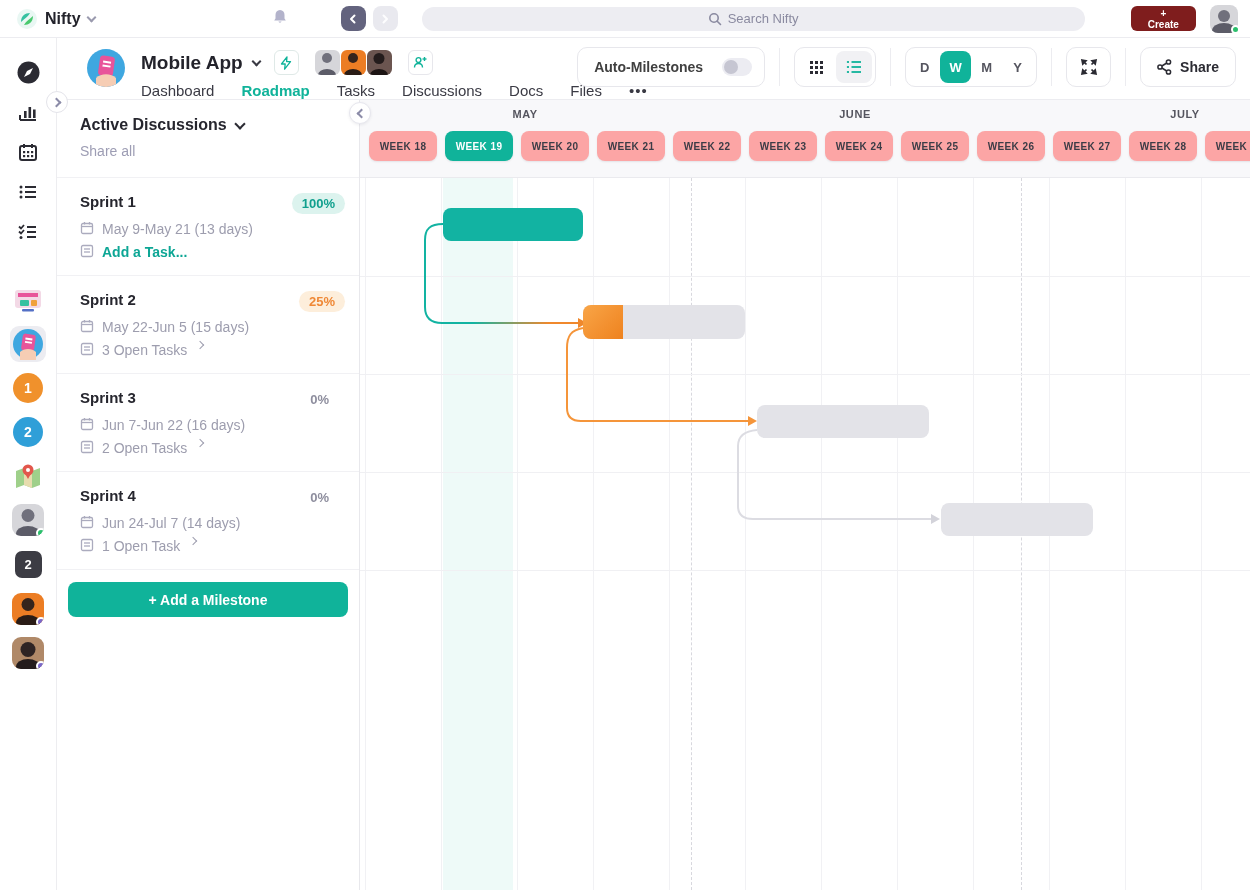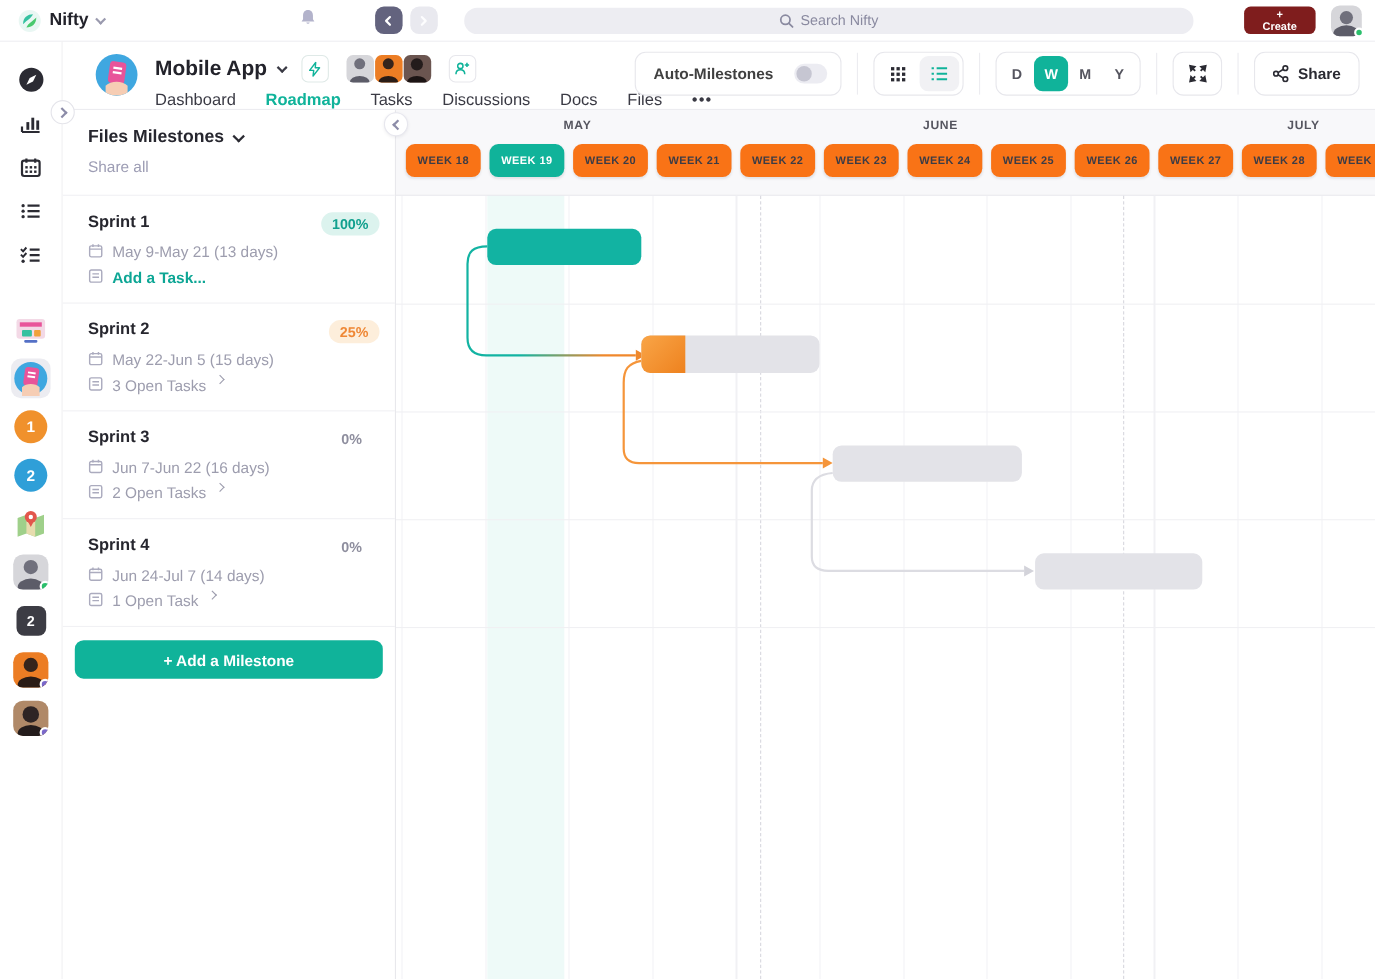--- a/index.html
+++ b/index.html
@@ -92,21 +92,21 @@
   .m-row { display:flex; align-items:flex-start; gap:8px; margin-top:7px; font-size:14px; color:#9d9dae; }
   .m-row.tasklink { color:#9d9dae; cursor:pointer; }
   .m-row .teal-link { color:#0da695; font-weight:bold; }
   .chev-sm { width:6px; height:6px; border-right:1.6px solid #9d9dae; border-top:1.6px solid #9d9dae; transform:rotate(45deg); margin-left:2px; }
   .add-ms-btn { display:block; width:280px; height:35px; margin:12px auto 0 11px; background:#10b39a; color:#fff; border:none; border-radius:8px; font-size:14px; font-weight:bold; cursor:pointer; font-family:inherit; }
 
   
   .gantt { flex:1; position:relative; overflow:hidden; background:#fff; }
   .tl-head { height:78px; background:#f8f8fa; border-bottom:1px solid #eaeaee; position:relative; }
   .month-lbl { position:absolute; top:8px; transform:translateX(-50%); font-size:11px; font-weight:bold; letter-spacing:.6px; color:#55555f; }
-  .wk { position:absolute; top:31px; transform:translateX(-50%); width:68px; height:30px; border-radius:8px; background:#f97316; box-shadow:0 1px 2px rgba(50,50,70,.10); display:flex; align-items:center; justify-content:center; font-size:10px; font-weight:bold; letter-spacing:.4px; color:#3c3c46; }
+  .wk { position:absolute; top:31px; transform:translateX(-50%); width:68px; height:30px; border-radius:8px; background:#fca5a5; box-shadow:0 1px 2px rgba(50,50,70,.10); display:flex; align-items:center; justify-content:center; font-size:10px; font-weight:bold; letter-spacing:.4px; color:#3c3c46; }
   .wk.on { background:#10b39a; color:#fff; }
   .gbody { position:absolute; left:0; top:78px; width:890px; height:712px;
     background-image:repeating-linear-gradient(to right, #f1f1f4 0 1px, transparent 1px 76px);
     background-position:5px 0; }
   .growline { position:absolute; left:0; width:100%; height:1px; background:#f0f0f3; }
   .dashline { position:absolute; top:0; bottom:0; width:0; border-left:1px dashed #d8d8de; }
   .nowband { position:absolute; left:83px; top:0; width:70px; height:712px; background:rgba(16,179,154,0.07); }
   .bar { position:absolute; height:33px; border-radius:8px; }
   .bar.teal { background:#12b3a2; }
   .bar.gray { background:#e3e3e8; }
@@ -413,21 +413,21 @@
       </div>
 
       <div class="content">
         <div class="collapse-btn">
             <span class="chev-l"></span>
           </div>
 
         <div class="panel">
           <div class="panel-head">
             <div class="panel-title-row">
-              <span class="panel-title">Files Milestones</span>
+              <span class="panel-title">Active Discussions</span>
               <span class="chev-down" style="border-color:#2b2b33;width:8px;height:8px;"></span>
             </div>
             <span class="expand-all">Share all</span>
           </div>
 
           <div class="m-item">
             <div class="m-top">
               <span class="m-name">Sprint 1</span>
               <span class="badge teal">100%</span>
             </div>

